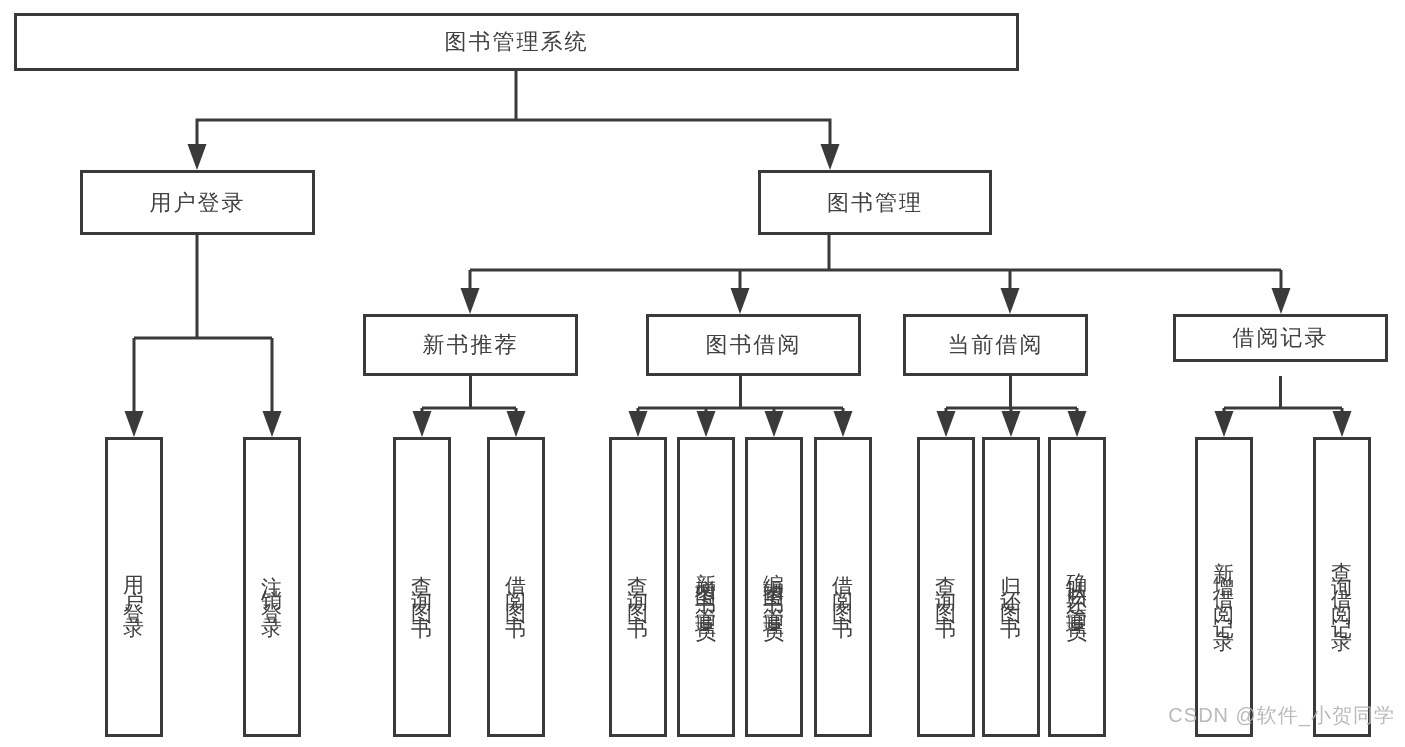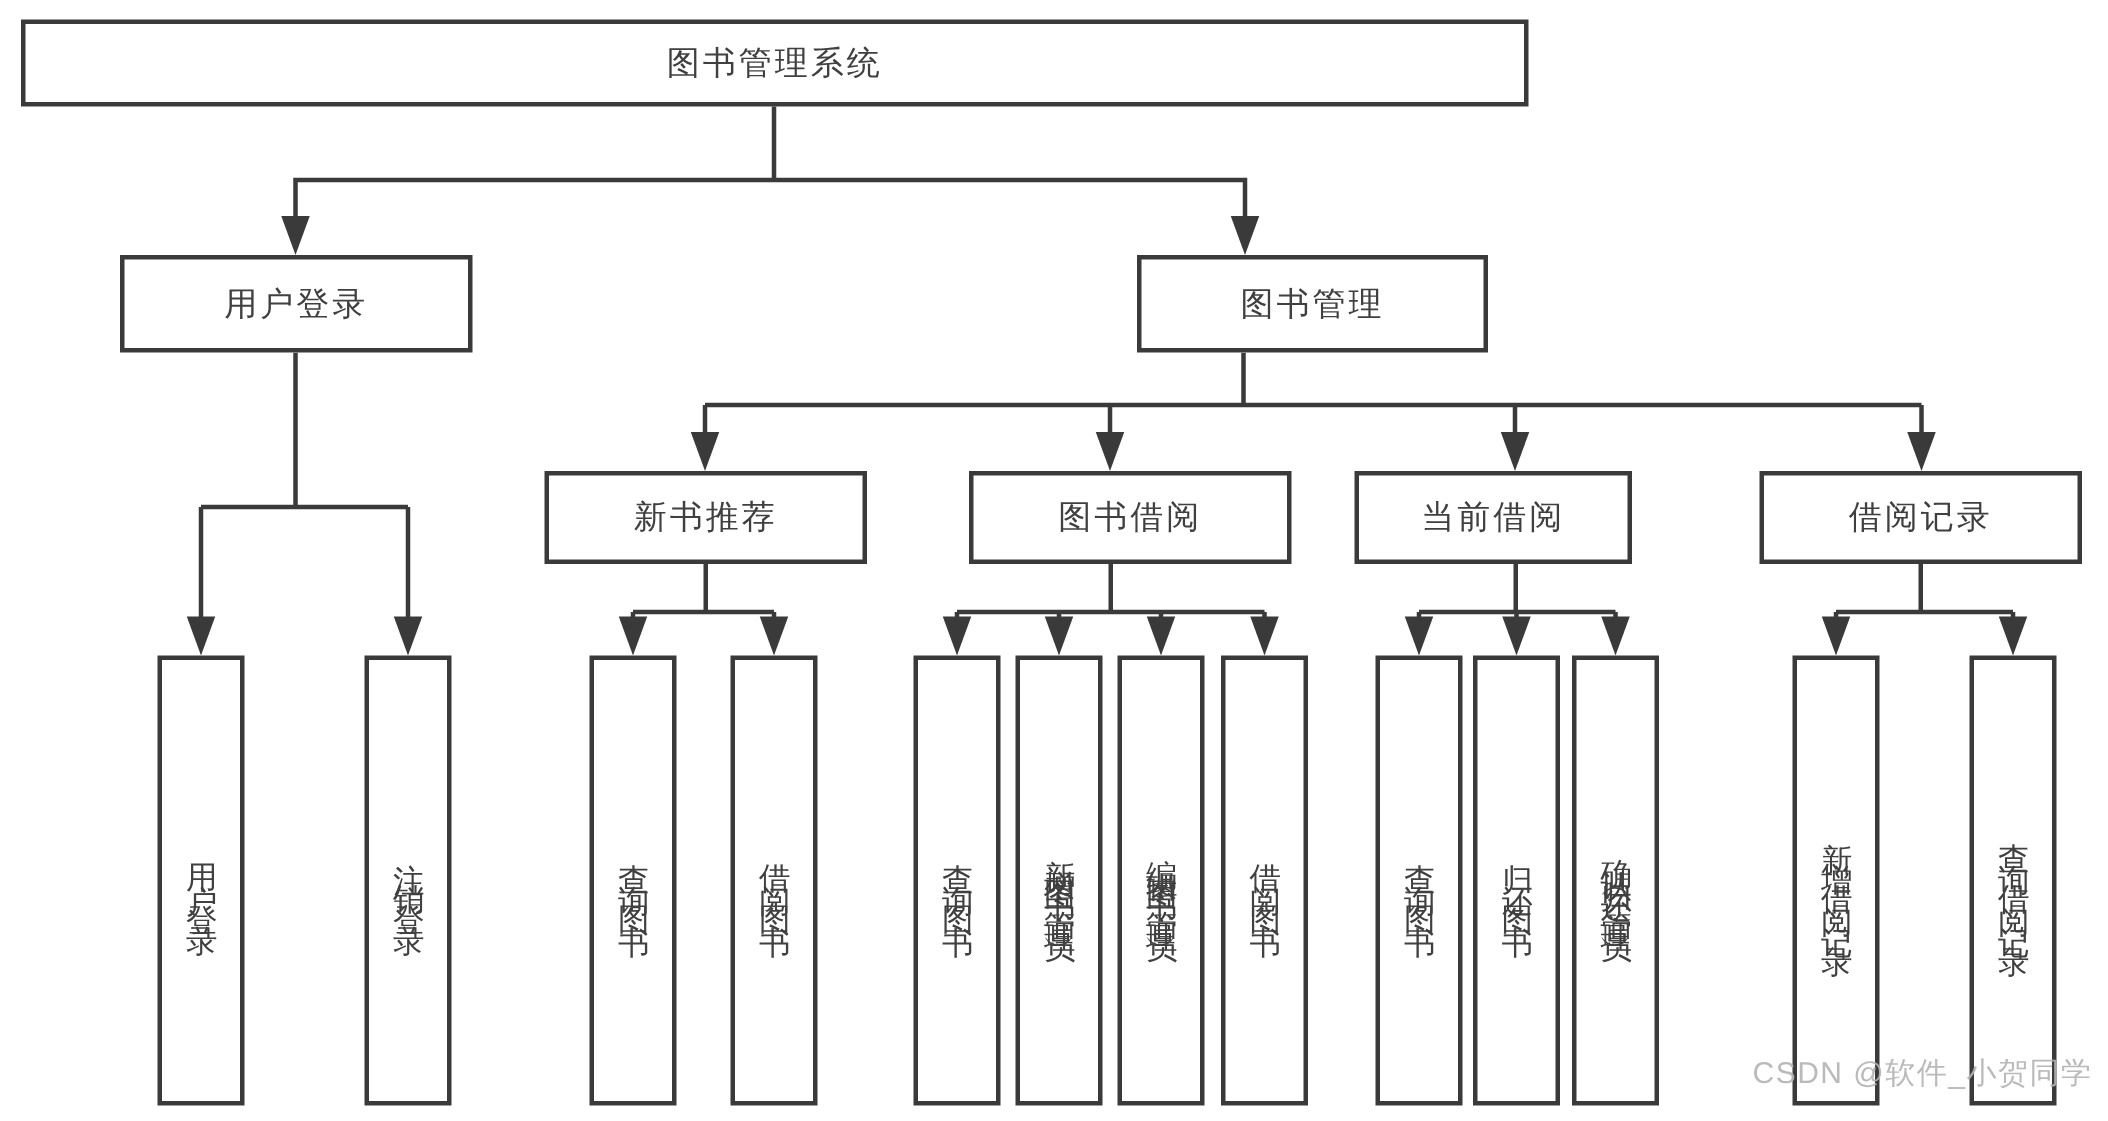--- a/index.html
+++ b/index.html
@@ -95,21 +95,21 @@
   </svg>
 
   <div class="box h" style="left:14px; top:13px; width:1005px; height:58px;">图书管理系统</div>
 
   <div class="box h" style="left:80px; top:170px; width:235px; height:65px;">用户登录</div>
   <div class="box h" style="left:712px; top:170px; width:234px; height:65px;margin-left:46px;">图书管理</div>
 
   <div class="box h" style="left:363px; top:314px; width:215px; height:62px;">新书推荐</div>
   <div class="box h" style="left:633px; top:314px; width:215px; height:62px;margin-left:13px;">图书借阅</div>
   <div class="box h" style="left:903px; top:314px; width:185px; height:62px;">当前借阅</div>
-  <div class="box h" style="left:1173px; top:314px; width:215px; height:62px;">借阅记录</div>
+  <div class="box h" style="left:1173px; top:314px; width:215px; height:48px;">借阅记录</div>
 
   <div class="box v" style="left:105px;">用户登录</div>
   <div class="box v" style="left:243px;">注销登录</div>
 
   <div class="box v" style="left:393px;">查询图书</div>
   <div class="box v" style="left:487px;">借阅图书</div>
 
   <div class="box v" style="left:609px;">查询图书</div>
   <div class="box v long" style="left:677px;">新增图书（管理员）</div>
   <div class="box v long" style="left:745px;">编辑图书（管理员）</div>

